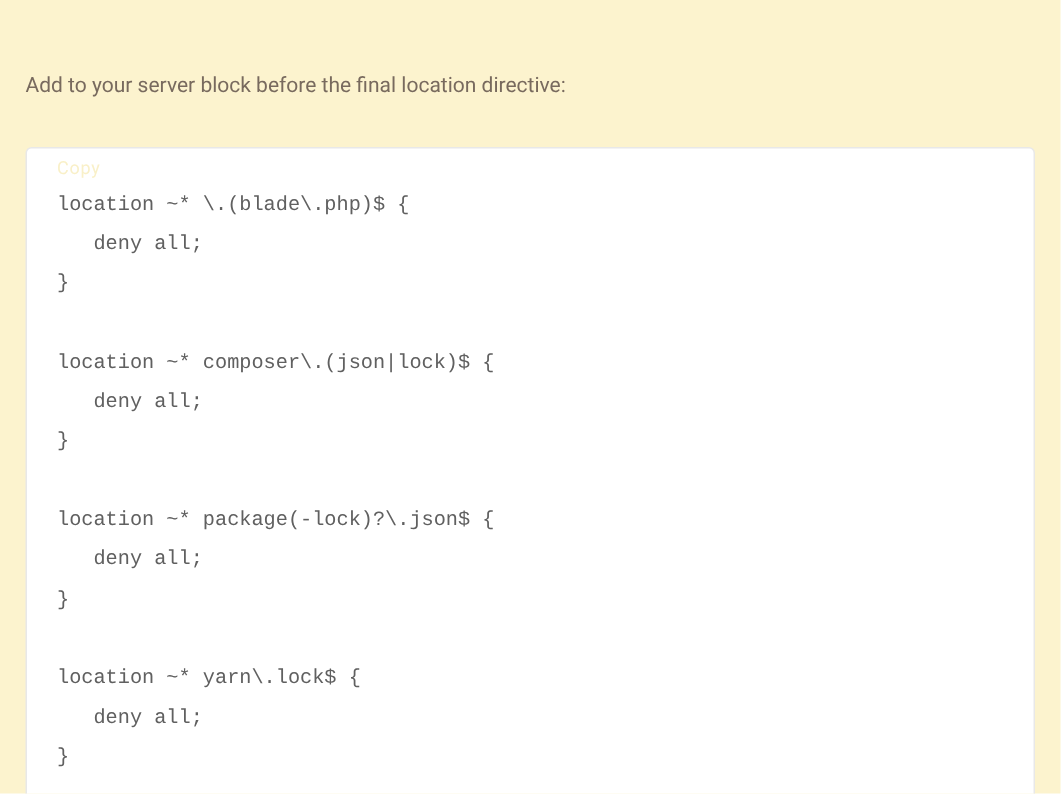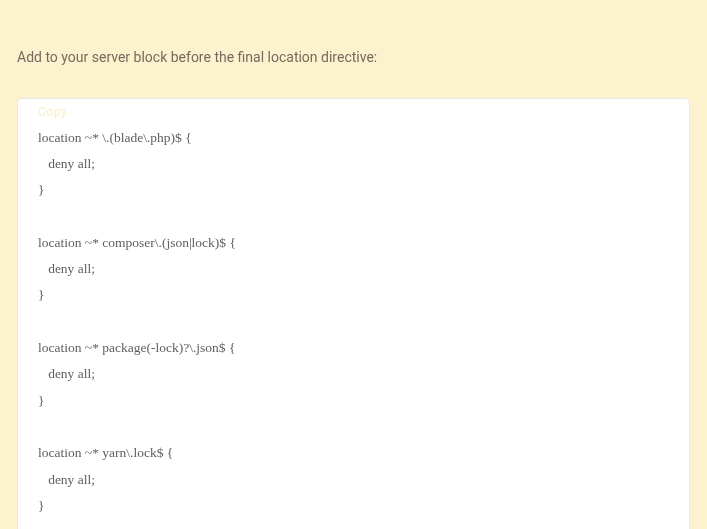--- a/index.html
+++ b/index.html
@@ -32,21 +32,21 @@
     }
     .copy-label {
       position: absolute;
       top: 6px;
       left: 20px;
       font-size: 12px;
       color: #f9f0c8;
       letter-spacing: 0.5px;
     }
     .code-content {
-      font-family: Liberation Serif, serif;
+      font-family: Liberation Mono, monospace;
       font-size: 13.5px;
       color: #606060;
       line-height: 1.95;
       white-space: pre;
       margin-top: 8px;
     }
   </style>
 </head>
 <body>
 

